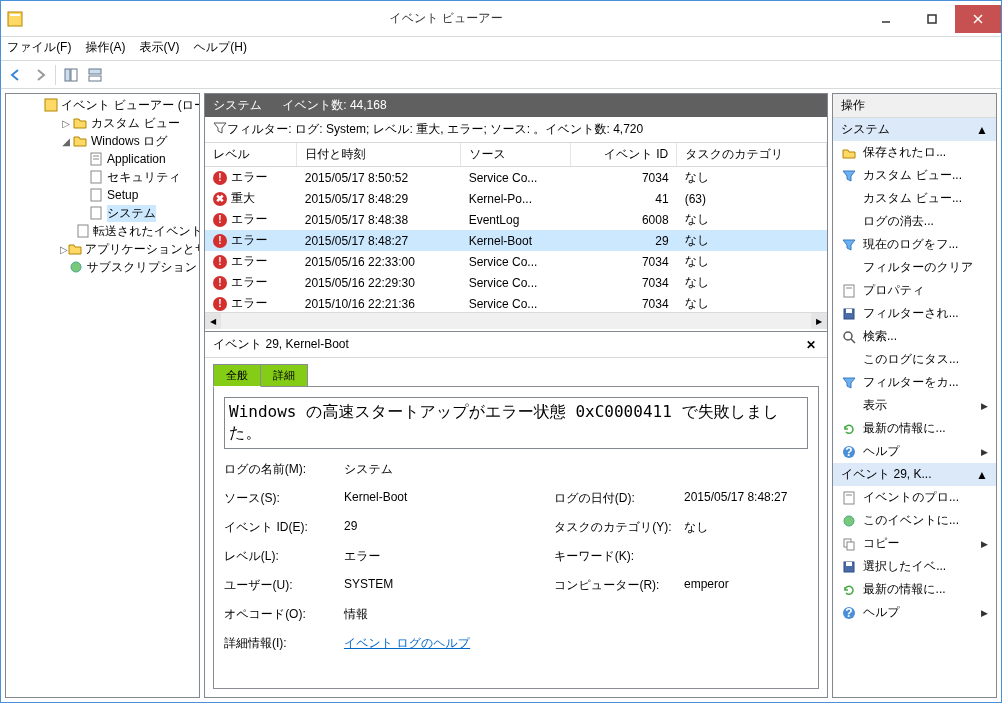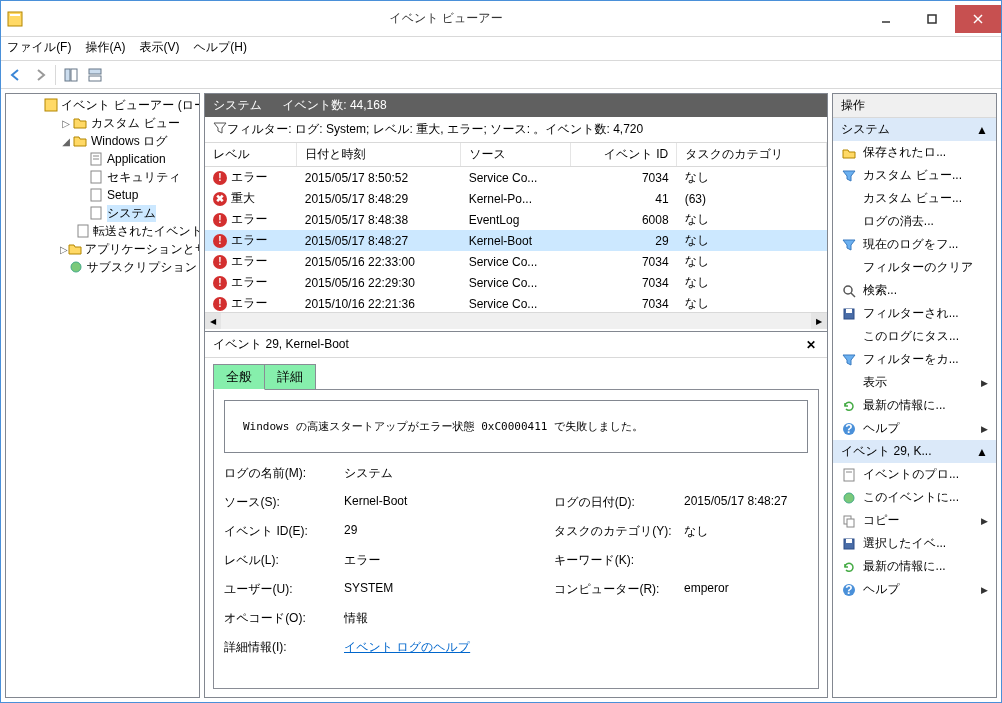--- a/index.html
+++ b/index.html
@@ -36,24 +36,24 @@
 .level-icon.error { background: #d32f2f; }
 .level-icon.critical { background: #d32f2f; }
 .hscroll { height: 16px; background: #f0f0f0; display: flex; align-items: center; }
 .hscroll-btn { width: 16px; height: 16px; background: #e5e5e5; display: flex; align-items: center; justify-content: center; font-size: 8px; }
 .hscroll-track { flex: 1; }
 .detail-pane { flex: 1; display: flex; flex-direction: column; border-top: 1px solid #828790; margin-top: 2px; overflow: hidden; }
 .detail-header { display: flex; align-items: center; padding: 4px 8px; border-bottom: 1px solid #d9d9d9; }
 .detail-title { flex: 1; }
 .detail-close { width: 16px; height: 16px; display: flex; align-items: center; justify-content: center; font-weight: bold; }
 .detail-tabs { display: flex; padding: 6px 8px 0; }
-.detail-tab { padding: 3px 12px; border: 1px solid #898c95; background: #86efac; margin-right: -1px; font-size: 13px;}
+.detail-tab { padding: 3px 12px; border: 1px solid #898c95; background: #84cc16; margin-right: -1px; font-size: 11px;}
 .detail-tab.active { border-bottom: 1px solid #fff; position: relative; z-index: 1; }
 .detail-body { flex: 1; border: 1px solid #898c95; margin: -1px 8px 8px; padding: 10px; background: #fff; overflow: auto; }
-.detail-desc { border: 1px solid #828790; padding: 18px; margin-bottom: 12px; font-family: "MS Gothic", monospace; font-size: 11px; }
+.detail-desc { border: 1px solid #828790; padding: 4px; margin-bottom: 12px; font-family: "MS Gothic", monospace; font-size: 16px; }
 .detail-grid { display: grid; grid-template-columns: 110px 200px 120px auto; gap: 12px 10px; font-size: 11px; }
 .detail-link { color: #0066cc; text-decoration: underline; }
 .actions-pane { width: 165px; border: 1px solid #828790; background: #fff; display: flex; flex-direction: column; overflow: hidden; }
 .actions-title { background: #f0f0f0; padding: 3px 8px; border-bottom: 1px solid #d9d9d9; font-weight: normal; }
 .actions-section-header { background: #dbe9f9; padding: 3px 8px; display: flex; justify-content: space-between; align-items: center; }
 .actions-list { overflow: auto; flex: 1; }
 .action-item { display: flex; align-items: center; padding: 3px 8px; gap: 6px; white-space: nowrap; }
 .action-icon { width: 16px; height: 16px; display: inline-flex; align-items: center; justify-content: center; flex-shrink: 0; }
 .action-label { flex: 1; overflow: hidden; text-overflow: ellipsis; }
 .action-arrow { font-size: 9px; color: #333; }
@@ -389,34 +389,43 @@
               </span>
               <span class="action-label">現在のログをフ...</span>
             </div>
             <div class="action-item">
               <span class="action-icon"></span>
               <span class="action-label">フィルターのクリア</span>
             </div>
             <div class="action-item">
               <span class="action-icon">
                 <svg width="14" height="14">
+                  <rect x="2" y="1" width="10" height="12" fill="#fff" stroke="#888"></rect>
+                  <line x1="4" y1="4" x2="10" y2="4" stroke="#888"></line>
+                </svg>
+              </span>
+              <span class="action-label">プロパティ</span>
+            </div>
+            <div class="action-item">
+              <span class="action-icon">
+                <svg width="14" height="14">
+                  <rect x="2" y="2" width="10" height="10" fill="#4a6da7" stroke="#2a4d87"></rect>
+                  <rect x="4" y="2" width="6" height="4" fill="#fff"></rect>
+                </svg>
+              </span>
+              <span class="action-label">フィルターされ...</span>
+            </div>
+            <div class="action-item">
+              <span class="action-icon">
+                <svg width="14" height="14">
                   <circle cx="6" cy="6" r="4" fill="none" stroke="#555" stroke-width="1.5"></circle>
                   <line x1="9" y1="9" x2="13" y2="13" stroke="#555" stroke-width="1.5"></line>
                 </svg>
               </span>
               <span class="action-label">検索...</span>
-            </div>
-            <div class="action-item">
-              <span class="action-icon">
-                <svg width="14" height="14">
-                  <rect x="2" y="2" width="10" height="10" fill="#4a6da7" stroke="#2a4d87"></rect>
-                  <rect x="4" y="2" width="6" height="4" fill="#fff"></rect>
-                </svg>
-              </span>
-              <span class="action-label">フィルターされ...</span>
             </div>
             <div class="action-item">
               <span class="action-icon"></span>
               <span class="action-label">このログにタス...</span>
             </div>
             <div class="action-item">
               <span class="action-icon">
                 <svg width="14" height="14">
                   <path d="M1 2 h12 l-4 5 v5 l-4 -2 v-3 z" fill="#6bb0f0" stroke="#3a7bc0"></path>
                 </svg>

